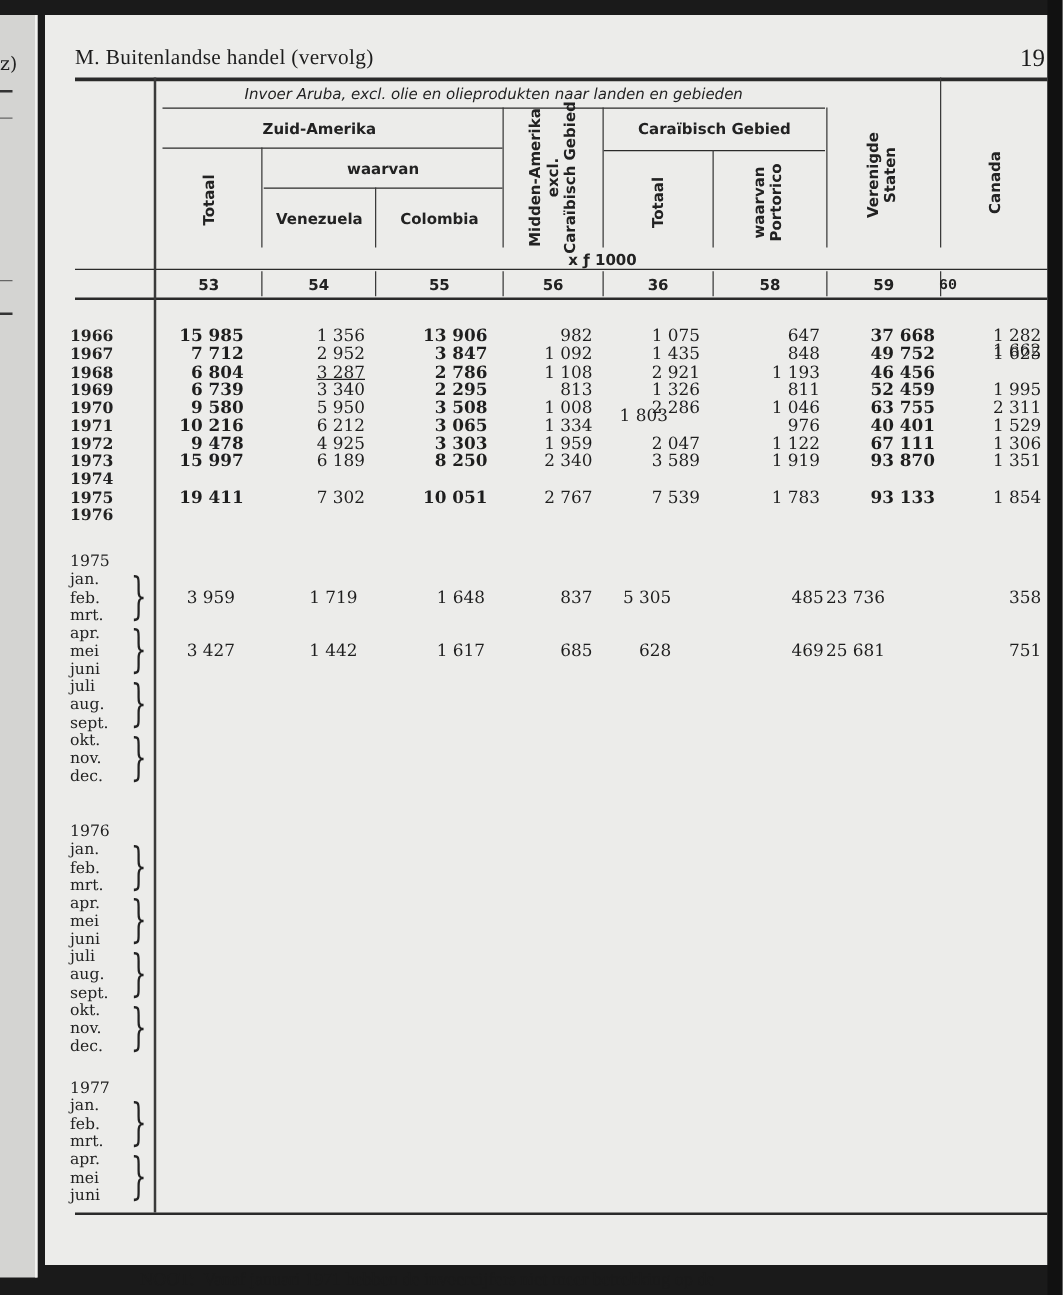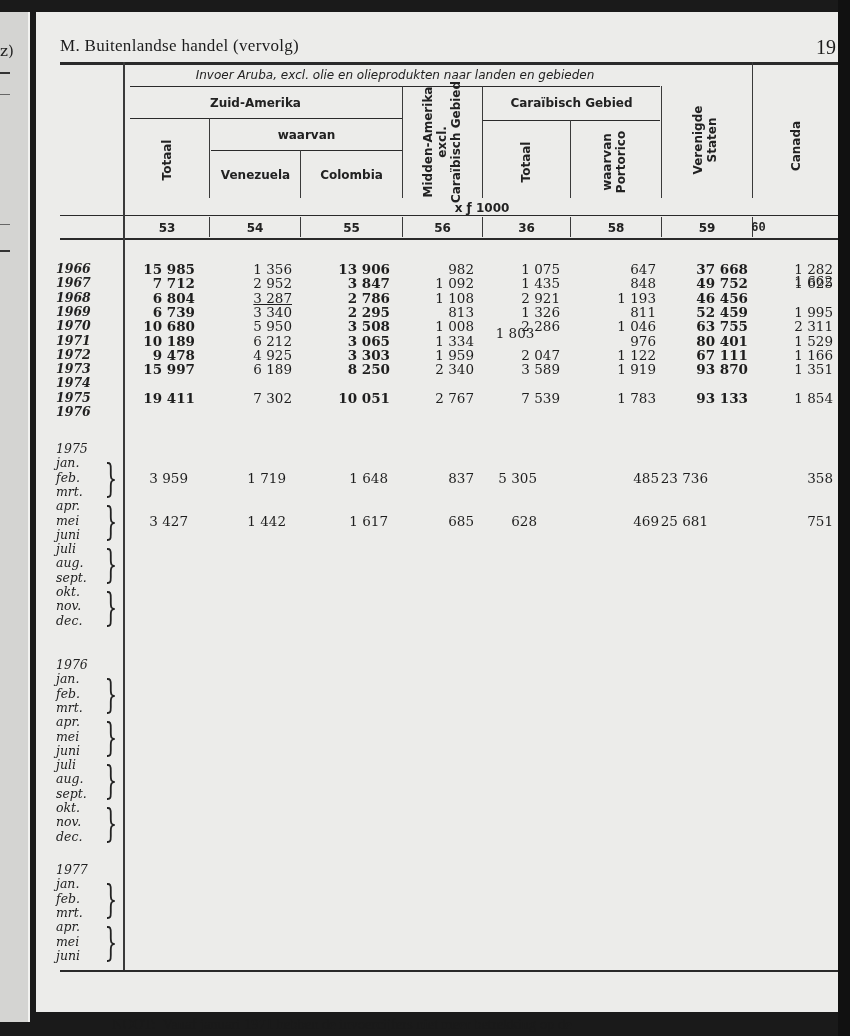--- a/index.html
+++ b/index.html
@@ -51,21 +51,21 @@
       position: absolute; transform-origin: center center;
       transform: translate(-50%, -50%) rotate(-90deg);
       white-space: nowrap; text-align: center; font-size: 12px; line-height: 14px;
     }
     .colnum {
       position: absolute; top: 221px; font-size: 12px; font-weight: bold; text-align: center;
     }
 
     .rowlabel {
       position: absolute; left: 56px; font-family: "DejaVu Serif", serif;
-      font-style: italic; font-size: 12.5px; line-height: 14.3px; color: #222;
+      font-size: 12.5px; line-height: 14.3px; color: #222;
     }
     .rowlabel.bold { font-weight: bold; }
     .cell {
       position: absolute; font-family: "DejaVu Serif", serif; font-size: 13.5px;
       line-height: 14.3px; text-align: right; color: #1e1e1e; white-space: nowrap;
     }
     .brace {
       position: absolute; left: 102px; width: 10px;
       font-family: "DejaVu Serif", serif; font-size: 40px; line-height: 40px; color: #222;
       transform: scaleX(0.5);
@@ -184,46 +184,46 @@
     <div class="rowlabel bold" style="top: 304.9px;">1969</div>
     <div class="cell" style="top: 304.9px; left: 105px; width: 90px; font-weight: bold;">6 739</div>
     <div class="cell" style="top: 304.9px; left: 202px; width: 90px;">3 340</div>
     <div class="cell" style="top: 304.9px; left: 300px; width: 90px; font-weight: bold;">2 295</div>
     <div class="cell" style="top: 304.9px; left: 384px; width: 90px;">813</div>
     <div class="cell" style="top: 304.9px; left: 470px; width: 90px;">1 326</div>
     <div class="cell" style="top: 304.9px; left: 566px; width: 90px;">811</div>
     <div class="cell" style="top: 304.9px; left: 658px; width: 90px; font-weight: bold;">52 459</div>
     <div class="cell" style="top: 304.9px; left: 743px; width: 90px;">1 995</div>
     <div class="rowlabel bold" style="top: 319.2px;">1970</div>
-    <div class="cell" style="top: 319.2px; left: 105px; width: 90px; font-weight: bold;">10 680</div>
+    <div class="cell" style="top: 319.2px; left: 105px; width: 90px; font-weight: bold;">9 580</div>
     <div class="cell" style="top: 319.2px; left: 202px; width: 90px;">5 950</div>
     <div class="cell" style="top: 319.2px; left: 300px; width: 90px; font-weight: bold;">3 508</div>
     <div class="cell" style="top: 319.2px; left: 384px; width: 90px;">1 008</div>
     <div class="cell" style="top: 319.2px; left: 470px; width: 90px;">2 286</div>
     <div class="cell" style="top: 319.2px; left: 566px; width: 90px;">1 046</div>
     <div class="cell" style="top: 319.2px; left: 658px; width: 90px; font-weight: bold;">63 755</div>
     <div class="cell" style="top: 319.2px; left: 743px; width: 90px;">2 311</div>
     <div class="rowlabel bold" style="top: 333.5px;">1971</div>
-    <div class="cell" style="top: 333.5px; left: 105px; width: 90px; font-weight: bold;">10 189</div>
+    <div class="cell" style="top: 333.5px; left: 105px; width: 90px; font-weight: bold;">10 216</div>
     <div class="cell" style="top: 333.5px; left: 202px; width: 90px;">6 212</div>
     <div class="cell" style="top: 333.5px; left: 300px; width: 90px; font-weight: bold;">3 065</div>
     <div class="cell" style="top: 333.5px; left: 384px; width: 90px;">1 334</div>
     <div class="cell" style="top: 326px; left: 470px; width: 90px; text-align: center;">1 803</div>
     <div class="cell" style="top: 333.5px; left: 566px; width: 90px;">976</div>
-    <div class="cell" style="top: 333.5px; left: 658px; width: 90px; font-weight: bold;">80 401</div>
+    <div class="cell" style="top: 333.5px; left: 658px; width: 90px; font-weight: bold;">40 401</div>
     <div class="cell" style="top: 333.5px; left: 743px; width: 90px;">1 529</div>
     <div class="rowlabel bold" style="top: 347.8px;">1972</div>
     <div class="cell" style="top: 347.8px; left: 105px; width: 90px; font-weight: bold;">9 478</div>
     <div class="cell" style="top: 347.8px; left: 202px; width: 90px;">4 925</div>
     <div class="cell" style="top: 347.8px; left: 300px; width: 90px; font-weight: bold;">3 303</div>
     <div class="cell" style="top: 347.8px; left: 384px; width: 90px;">1 959</div>
     <div class="cell" style="top: 347.8px; left: 470px; width: 90px;">2 047</div>
     <div class="cell" style="top: 347.8px; left: 566px; width: 90px;">1 122</div>
     <div class="cell" style="top: 347.8px; left: 658px; width: 90px; font-weight: bold;">67 111</div>
-    <div class="cell" style="top: 347.8px; left: 743px; width: 90px;">1 166</div>
+    <div class="cell" style="top: 347.8px; left: 743px; width: 90px;">1 306</div>
     <div class="rowlabel bold" style="top: 362.1px;">1973</div>
     <div class="cell" style="top: 362.1px; left: 105px; width: 90px; font-weight: bold;">15 997</div>
     <div class="cell" style="top: 362.1px; left: 202px; width: 90px;">6 189</div>
     <div class="cell" style="top: 362.1px; left: 300px; width: 90px; font-weight: bold;">8 250</div>
     <div class="cell" style="top: 362.1px; left: 384px; width: 90px;">2 340</div>
     <div class="cell" style="top: 362.1px; left: 470px; width: 90px;">3 589</div>
     <div class="cell" style="top: 362.1px; left: 566px; width: 90px;">1 919</div>
     <div class="cell" style="top: 362.1px; left: 658px; width: 90px; font-weight: bold;">93 870</div>
     <div class="cell" style="top: 362.1px; left: 743px; width: 90px;">1 351</div>
     <div class="rowlabel bold" style="top: 376.4px;">1974</div>

